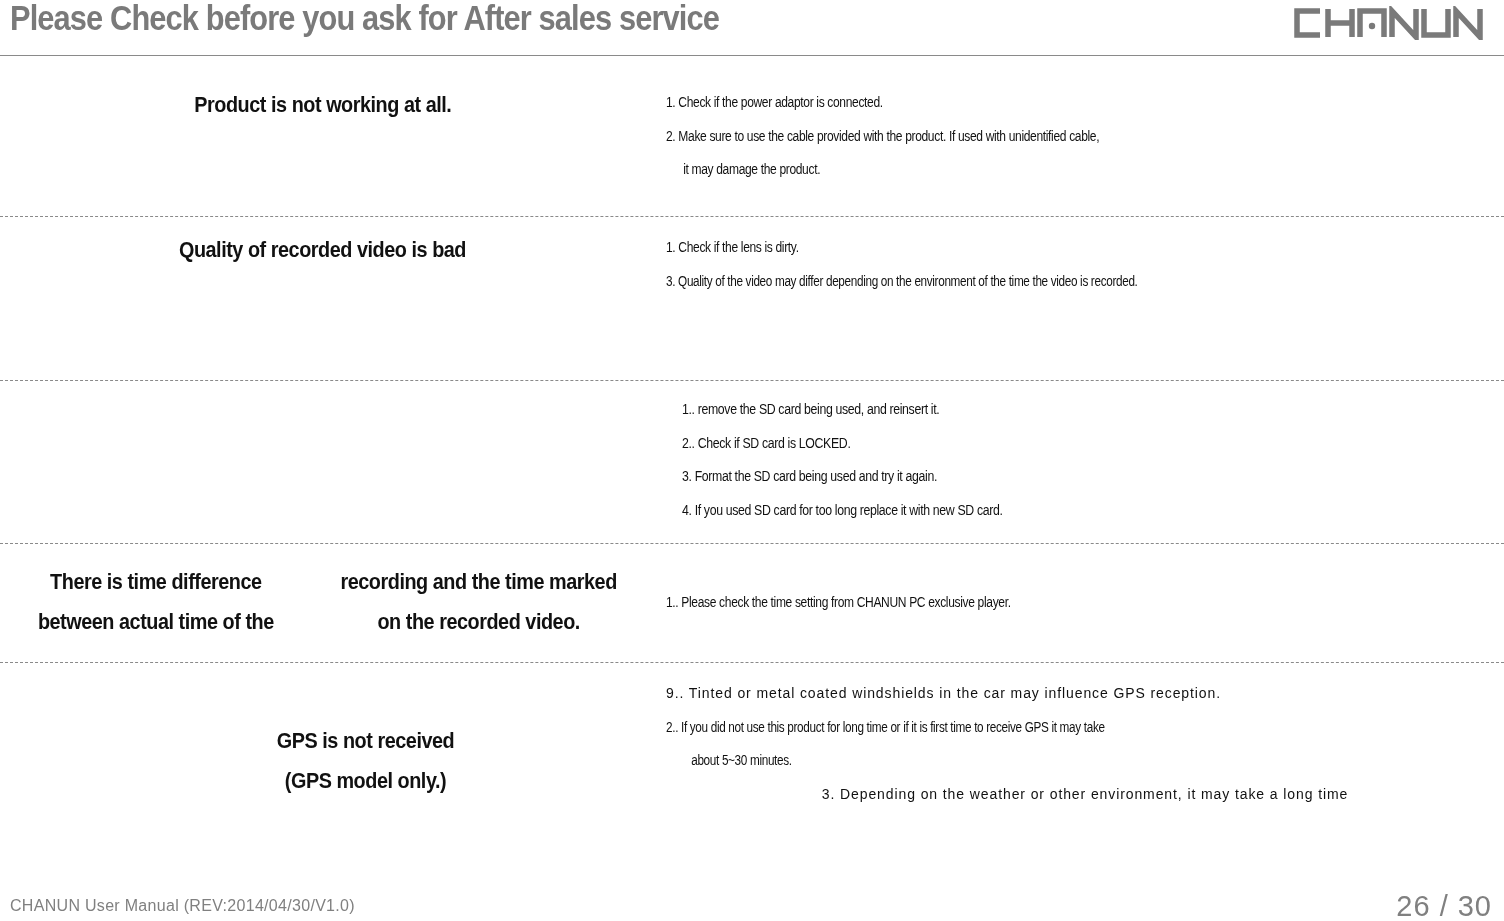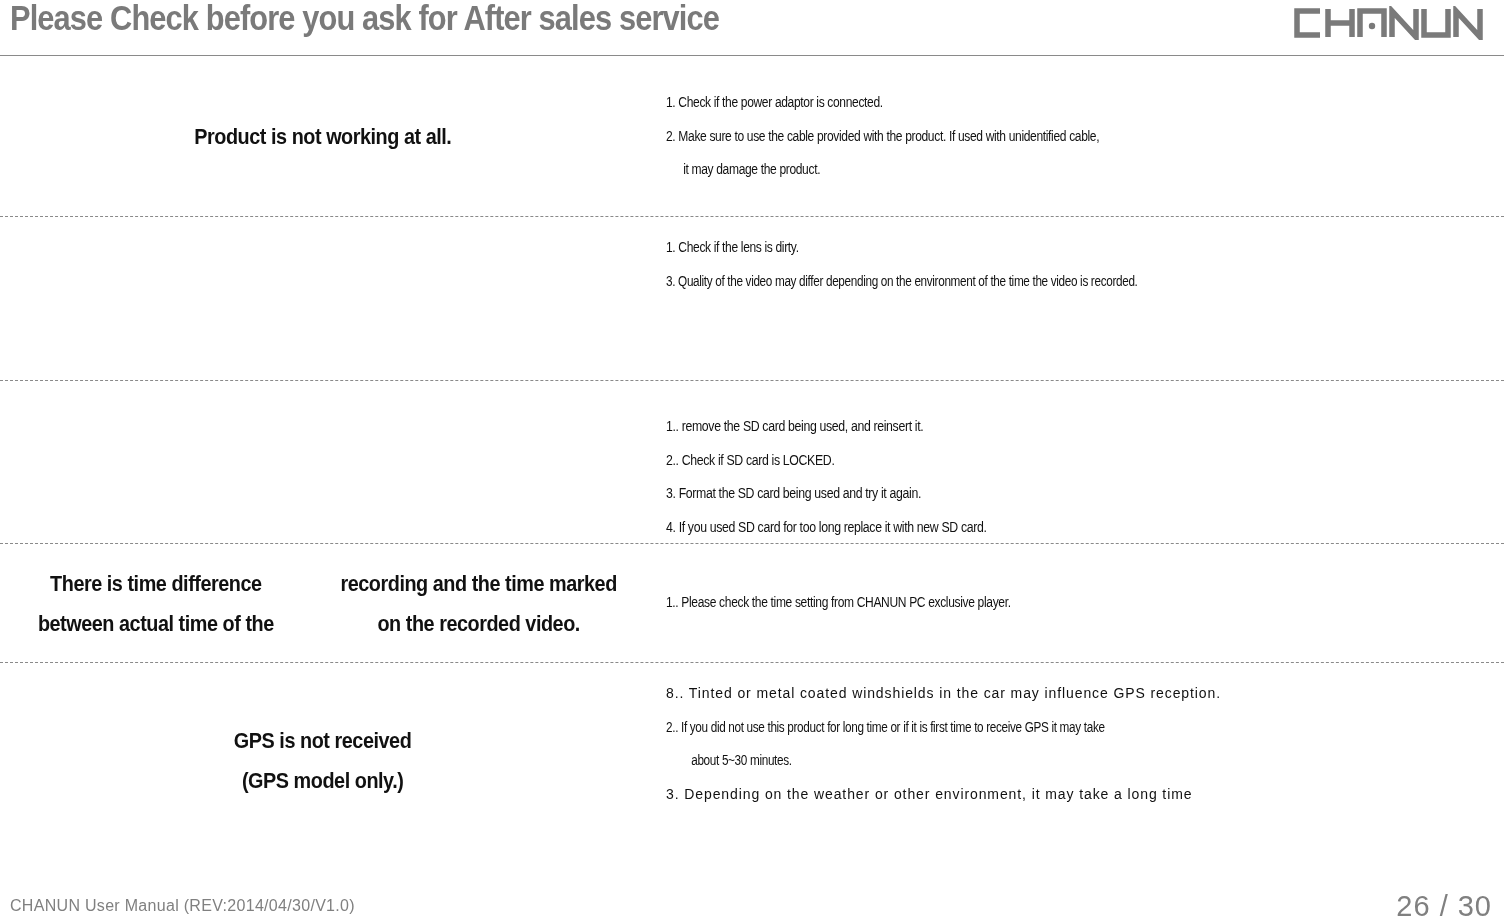--- a/index.html
+++ b/index.html
@@ -1,21 +1,21 @@
 <!DOCTYPE html>
 <html><head>
 <meta charset="utf-8">
 <style>
   html, body { margin:0; padding:0; background:#ffffff; }
   body { width:1504px; height:921px; position:relative; overflow:hidden; font-family:"Liberation Sans", sans-serif; color:#111; }
   .page-title { position:absolute; left:10px; top:-2px; font-size:35px; font-weight:bold; color:#7a7a7a; letter-spacing:-1px; white-space:nowrap; transform:scaleX(0.88); transform-origin:left top; }
   .logo { position:absolute; right:12px; top:6px; width:200px; height:34px; }
   .header-rule { position:absolute; left:0; right:0; top:55px; height:0; border-top:1.5px solid #8a8a8a; }
   .row { position:absolute; left:0; right:0; }
-  .row .issue { position:absolute; left:0; width:645px; display:flex; align-items:center; justify-content:center; text-align:center; font-weight:bold; font-size:22px; line-height:40px; letter-spacing:-0.5px; }
+  .row .issue { position:absolute; left:0; width:645px; display:flex; justify-content:center; text-align:center; font-weight:bold; font-size:22px; line-height:40px; letter-spacing:-0.5px; }
   .row .issue span { display:block; transform:scaleX(0.9); }
   .row .solutions { position:absolute; left:666px; right:0; font-size:14px; line-height:33.5px; white-space:nowrap; letter-spacing:-0.4px; }
   .sol-line { display:block; transform-origin:left center; }
   .sol-line.indent { padding-left:20px; }
   .dash { position:absolute; left:0; right:0; height:0; border-top:1.5px dashed #8a8a8a; }
   .footer-left { position:absolute; left:10px; bottom:6px; font-size:16px; color:#808080; letter-spacing:0.3px; }
   .footer-right { position:absolute; right:12px; bottom:-2px; font-size:29px; color:#808080; letter-spacing:1px; }
 </style>
 </head>
 <body>
@@ -42,55 +42,58 @@
   </div>
   <div class="solutions" style="top:1px;">
     <span class="sol-line" style="transform:scaleX(0.86);">1. Check if the power adaptor is connected.</span>
     <span class="sol-line" style="transform:scaleX(0.86);">2. Make sure to use the cable provided with the product. If used with unidentified cable,</span>
     <span class="sol-line indent" style="transform:scaleX(0.86);padding-left:20px;">it may damage the product.</span>
   </div>
 </div>
 <div class="dash" style="top:216px;"></div>
 
 <div class="row" style="top:230px;height:140px;">
+  <div class="issue" style="top:0;height:140px;">
+    <span>Quality of recorded video is bad</span>
+  </div>
   <div class="solutions" style="top:1px;">
     <span class="sol-line" style="transform:scaleX(0.86);">1. Check if the lens is dirty.</span>
     <span class="sol-line" style="transform:scaleX(0.84);">3. Quality of the video may differ depending on the environment of the time the video is recorded.</span>
   </div>
 </div>
 <div class="dash" style="top:380px;"></div>
 
 <div class="row" style="top:393px;height:140px;">
-  <div class="solutions" style="top:17px;">
+  <div class="solutions" style="top:0;margin-left:16px;">
     <span class="sol-line" style="transform:scaleX(0.88);">1.. remove the SD card being used, and reinsert it.</span>
     <span class="sol-line" style="transform:scaleX(0.88);">2.. Check if SD card is LOCKED.</span>
     <span class="sol-line" style="transform:scaleX(0.88);">3. Format the SD card being used and try it again.</span>
     <span class="sol-line" style="transform:scaleX(0.88);">4. If you used SD card for too long replace it with new SD card.</span>
   </div>
 </div>
 <div class="dash" style="top:543px;"></div>
 
 <div class="row" style="top:560px;height:90px;">
   <div class="issue" style="top:2px;height:84px;">
     <span>There is time difference between actual time of the</span>
     <span>recording and the time marked on the recorded video.</span>
   </div>
   <div class="solutions" style="top:26px;">
     <span class="sol-line" style="transform:scaleX(0.86);">1.. Please check the time setting from CHANUN PC exclusive player.</span>
   </div>
 </div>
 <div class="dash" style="top:662px;"></div>
 
 <div class="row" style="top:676px;height:170px;">
-  <div class="issue" style="top:0;height:170px;flex-direction:column;">
+  <div class="issue" style="top:0;height:170px;flex-direction:column;margin-left:43px;">
     <span>GPS is not received</span>
     <span>(GPS model only.)</span>
   </div>
   <div class="solutions" style="top:1px;">
-    <span class="sol-line" style="letter-spacing:0.9px;">8.. Tinted or metal coated windshields in the car may influence GPS reception.</span>
+    <span class="sol-line" style="letter-spacing:0.9px;">9.. Tinted or metal coated windshields in the car may influence GPS reception.</span>
     <span class="sol-line" style="transform:scaleX(0.84);">2.. If you did not use this product for long time or if it is first time to receive GPS it may take</span>
     <span class="sol-line indent" style="transform:scaleX(0.84);padding-left:30px;">about 5~30 minutes.</span>
-    <span class="sol-line" style="letter-spacing:0.9px;">3. Depending on the weather or other environment, it may take a long time</span>
+    <span class="sol-line" style="letter-spacing:0.9px;text-align:center;">3. Depending on the weather or other environment, it may take a long time</span>
   </div>
 </div>
 
 <div class="footer-left">CHANUN User Manual (REV:2014/04/30/V1.0)</div>
 <div class="footer-right">26 / 30</div>
 
 </body></html>

